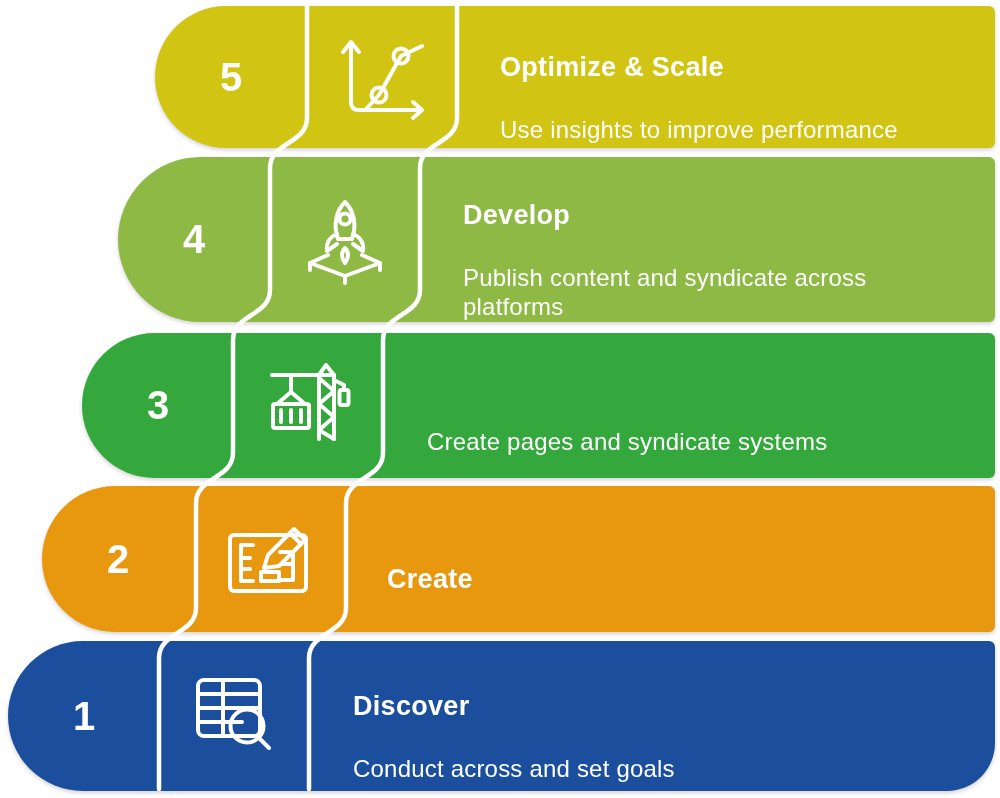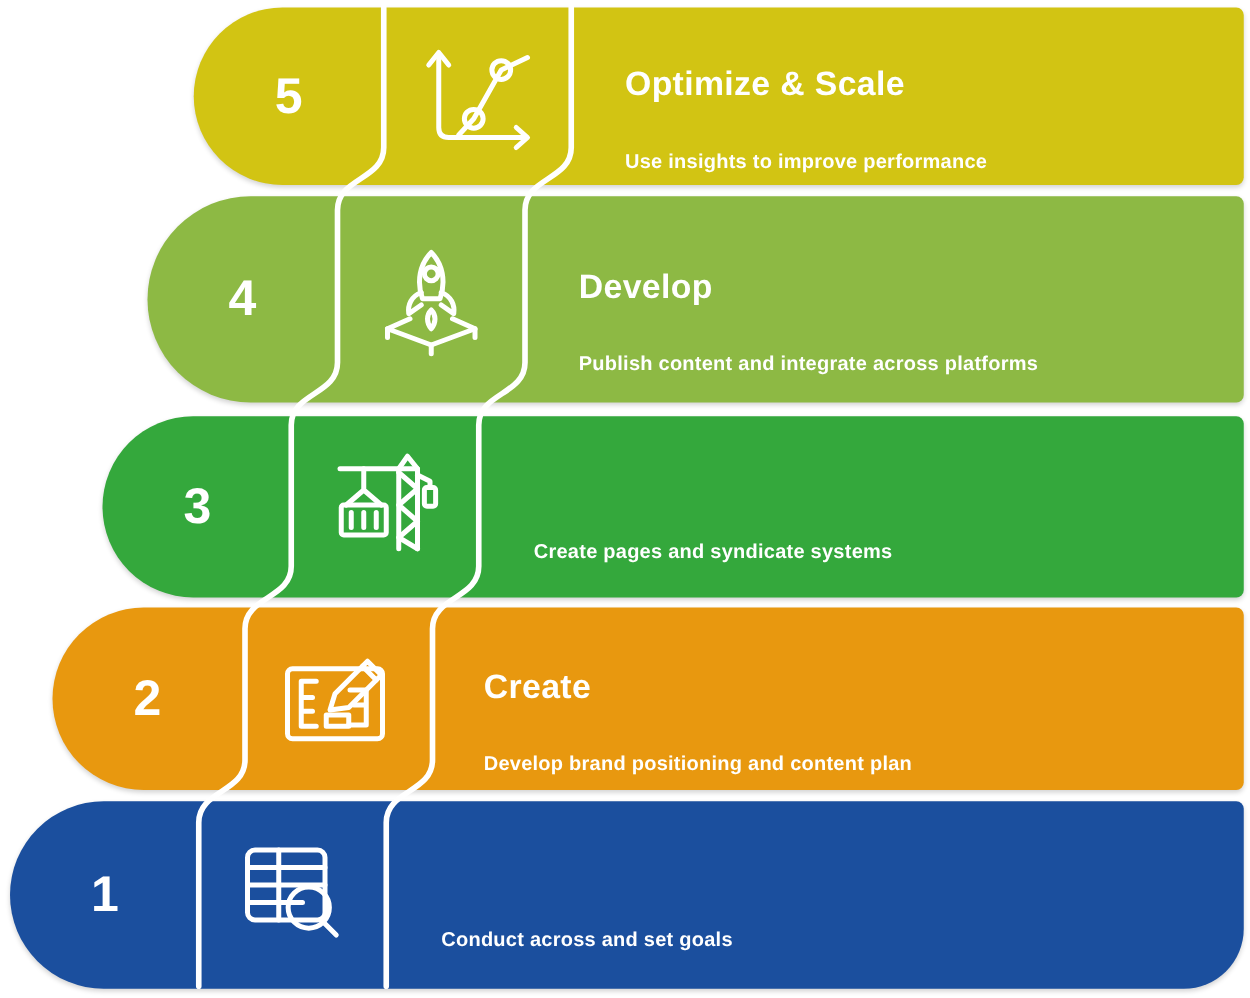--- a/index.html
+++ b/index.html
@@ -24,21 +24,21 @@
   .iconcell{
     position:absolute;left:152px;top:0;bottom:0;width:150px;
     display:flex;align-items:center;justify-content:center;
   }
   .iconcell svg{display:block;}
   .text{
     position:absolute;left:345px;top:0;bottom:0;right:16px;
     display:flex;flex-direction:column;justify-content:center;color:#ffffff;margin-top:40px;
   }
   .title{font-size:27px;font-weight:700;letter-spacing:.3px;line-height:32px;}
-  .desc{font-size:16px;font-weight:700;letter-spacing:.2px;line-height:29px;margin-top:32px;}
+  .desc{font-size:24px;font-weight:400;letter-spacing:.2px;line-height:29px;margin-top:32px;}
   .row.r4 .desc{max-width:430px;}
   .dividers{position:absolute;left:0;top:0;pointer-events:none;}
   .dividers path{fill:none;stroke:#ffffff;stroke-width:4.5;stroke-linecap:round;}
   .ic{fill:none;stroke:#ffffff;stroke-width:4;stroke-linecap:round;stroke-linejoin:round;}
 </style>
 </head>
 <body>
 
 <div class="stage">
 
@@ -68,21 +68,21 @@
         <circle class="ic" cx="45" cy="25" r="5.5"></circle>
         <path class="ic" d="M37,40 C29,43 26,50 27,57 L37,50"></path>
         <path class="ic" d="M53,40 C61,43 64,50 63,57 L53,50"></path>
         <path class="ic" d="M45,54 C49,58 49,64 45,69 C41,64 41,58 45,54 Z"></path>
         <path class="ic" d="M28,61 L10,69 L45,82 L80,69 L62,61"></path>
         <path class="ic" d="M10,69 L10,76 M80,69 L80,76 M45,82 L45,89"></path>
       </svg>
     </div>
     <div class="text">
       <div class="title">Develop</div>
-      <div class="desc">Publish content and integrate across platforms</div>
+      <div class="desc">Publish content and syndicate across platforms</div>
     </div>
   </div>
 
   <div class="row r3" style="background: rgb(52, 168, 60);">
     <div class="num">3</div>
     <div class="iconcell">
       <svg width="90" height="90" viewBox="0 0 90 90">
         <path class="ic" d="M8,14 L70,14"></path>
         <path class="ic" d="M55,78 L55,14 L62,4 L70,14 L70,78"></path>
         <path class="ic" d="M55,17 L70,30 L55,43 L70,56 L55,69 L70,78"></path>
@@ -105,35 +105,35 @@
         <rect class="ic" x="6" y="21" width="76" height="56" rx="4"></rect>
         <path class="ic" d="M29,31 L17,31 L17,67 L29,67 M17,44 L26,44 M17,55 L26,55"></path>
         <path class="ic" d="M56,38 L69,38 L69,66 L55,66 M69,50 L59,50"></path>
         <rect class="ic" x="37" y="58" width="18" height="9"></rect>
         <path class="ic" d="M40,54 L44,41 L70,15 L81,26 L55,52 Z" fill="#e8980f"></path>
         <path class="ic" d="M66,19 L77,30"></path>
       </svg>
     </div>
     <div class="text">
       <div class="title">Create</div>
-      <div class="desc">Develop brand positioning and content plan</div>
     </div>
   </div>
 
   <div class="row r1" style="background: rgb(27, 79, 158);">
     <div class="num">1</div>
     <div class="iconcell">
       <svg width="90" height="84" viewBox="0 0 90 84">
         <rect class="ic" x="8" y="6" width="62" height="56" rx="6"></rect>
         <path class="ic" d="M8,20 L70,20 M33,6 L33,62 M8,34 L70,34 M8,48 L52,48"></path>
         <circle class="ic" cx="57" cy="52" r="16.5" fill="#1b4f9e"></circle>
         <path class="ic" d="M69,64 L79,74"></path>
       </svg>
     </div>
     <div class="text">
+      <div class="title">Discover</div>
       <div class="desc">Conduct across and set goals</div>
     </div>
   </div>
 
   <svg class="dividers" width="1000" height="798">
     <path d="M307,6 L307,118 C307,144 270,142 270,168 L270,290 C270,316 233,314 233,340 L233,453 C233,479 196,477 196,503 L196,608 C196,634 159,632 159,658 L159,789"></path>
     <path d="M457,6 L457,118 C457,144 420,142 420,168 L420,290 C420,316 383,314 383,340 L383,453 C383,479 346,477 346,503 L346,608 C346,634 309,632 309,658 L309,789"></path>
   </svg>
 
 </div>

